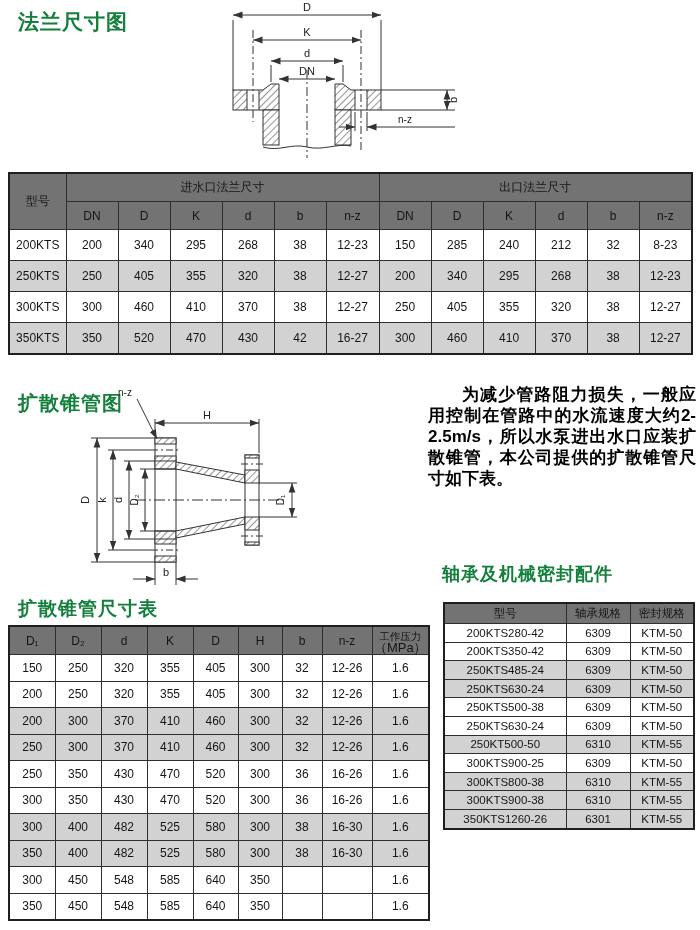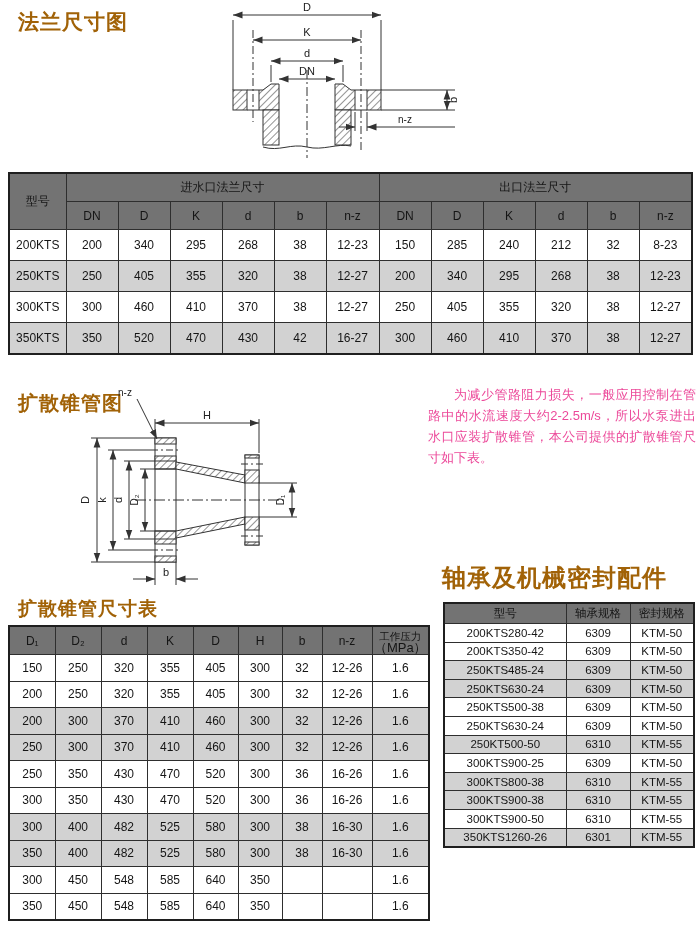--- a/index.html
+++ b/index.html
@@ -1,24 +1,24 @@
 <!DOCTYPE html>
 <html><head>
 <meta charset="utf-8">
 <style>
   html,body{margin:0;padding:0;background:#fff}
   .page{position:relative;width:700px;height:930px;background:#ffffff;overflow:hidden;
         font-family:"Liberation Sans","DejaVu Sans",sans-serif;color:#151515}
-  .sec-title{position:absolute;font-weight:bold;color:#a16207;letter-spacing:1px;white-space:nowrap}
+  .sec-title{position:absolute;font-weight:bold;color:#15803d;letter-spacing:1px;white-space:nowrap}
   #title1{left:18px;top:8px;font-size:21px}
   #title2{left:18px;top:390px;font-size:20px}
   #title3{left:18px;top:596px;font-size:19px}
-  #title4{left:442px;top:562px;font-size:24px}
-  #para{position:absolute;left:428px;top:384px;width:268px;font-size:13px;line-height:21px;
-        font-weight:400;text-indent:2em;text-align:justify;color:#ec4899}
+  #title4{left:442px;top:562px;font-size:18px}
+  #para{position:absolute;left:428px;top:384px;width:268px;font-size:17px;line-height:21px;
+        font-weight:700;text-indent:2em;text-align:justify;color:#000000}
   svg{position:absolute}
   #flange-svg{left:225px;top:0px}
   #cone-svg{left:75px;top:383px}
   svg text{fill:#222;stroke:none;font-family:"Liberation Sans","DejaVu Sans",sans-serif}
   table{position:absolute;border-collapse:collapse;table-layout:fixed;background:#fff;
         border:2px solid #1f1f1f}
   th,td{border:1px solid #2e2e2e;text-align:center;vertical-align:middle;padding:0;
         font-weight:normal;overflow:hidden;white-space:nowrap}
   .hdr{background:#737373}
   tr.shaded td{background:#d2d2d2}
@@ -479,25 +479,20 @@
         <tr class="shaded">
           <td>300KTS800-38</td>
           <td>6310</td>
           <td>KTM-55</td>
         </tr>
         <tr class="shaded">
           <td>300KTS900-38</td>
           <td>6310</td>
           <td>KTM-55</td>
         </tr>
-        <tr>
-          <td>300KTS900-50</td>
-          <td>6310</td>
-          <td>KTM-55</td>
-        </tr>
         <tr class="shaded">
           <td>350KTS1260-26</td>
           <td>6301</td>
           <td>KTM-55</td>
         </tr>
       </tbody>
   </table>
 
 </div>
 

